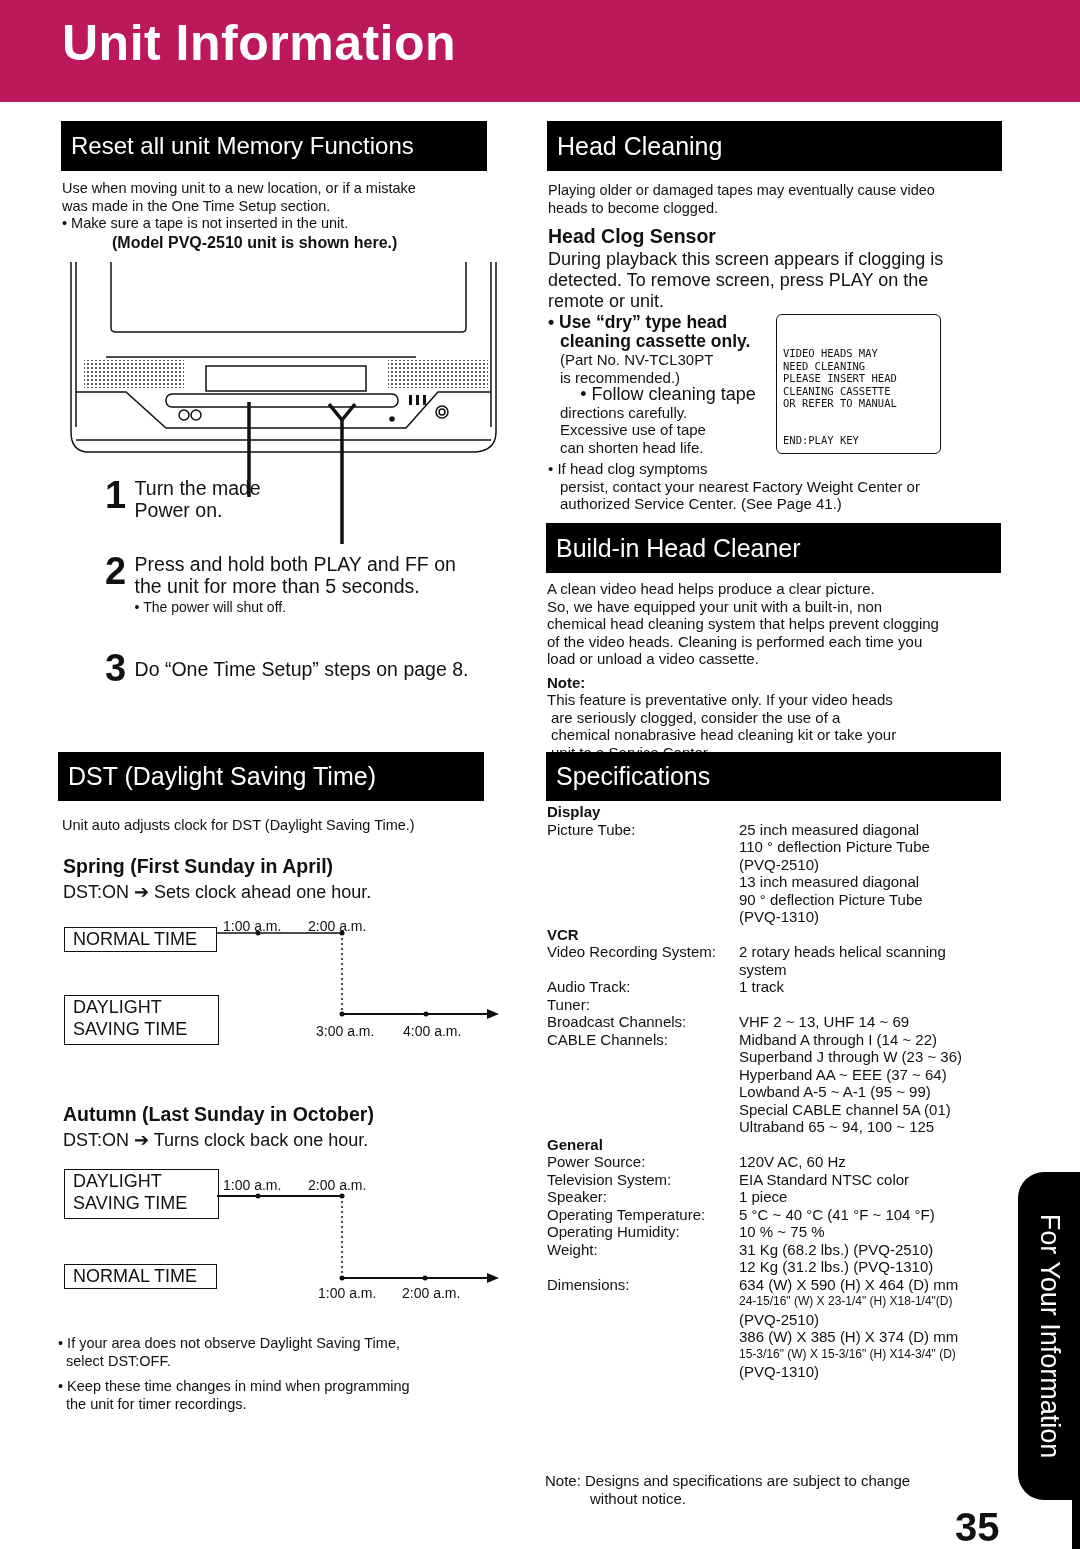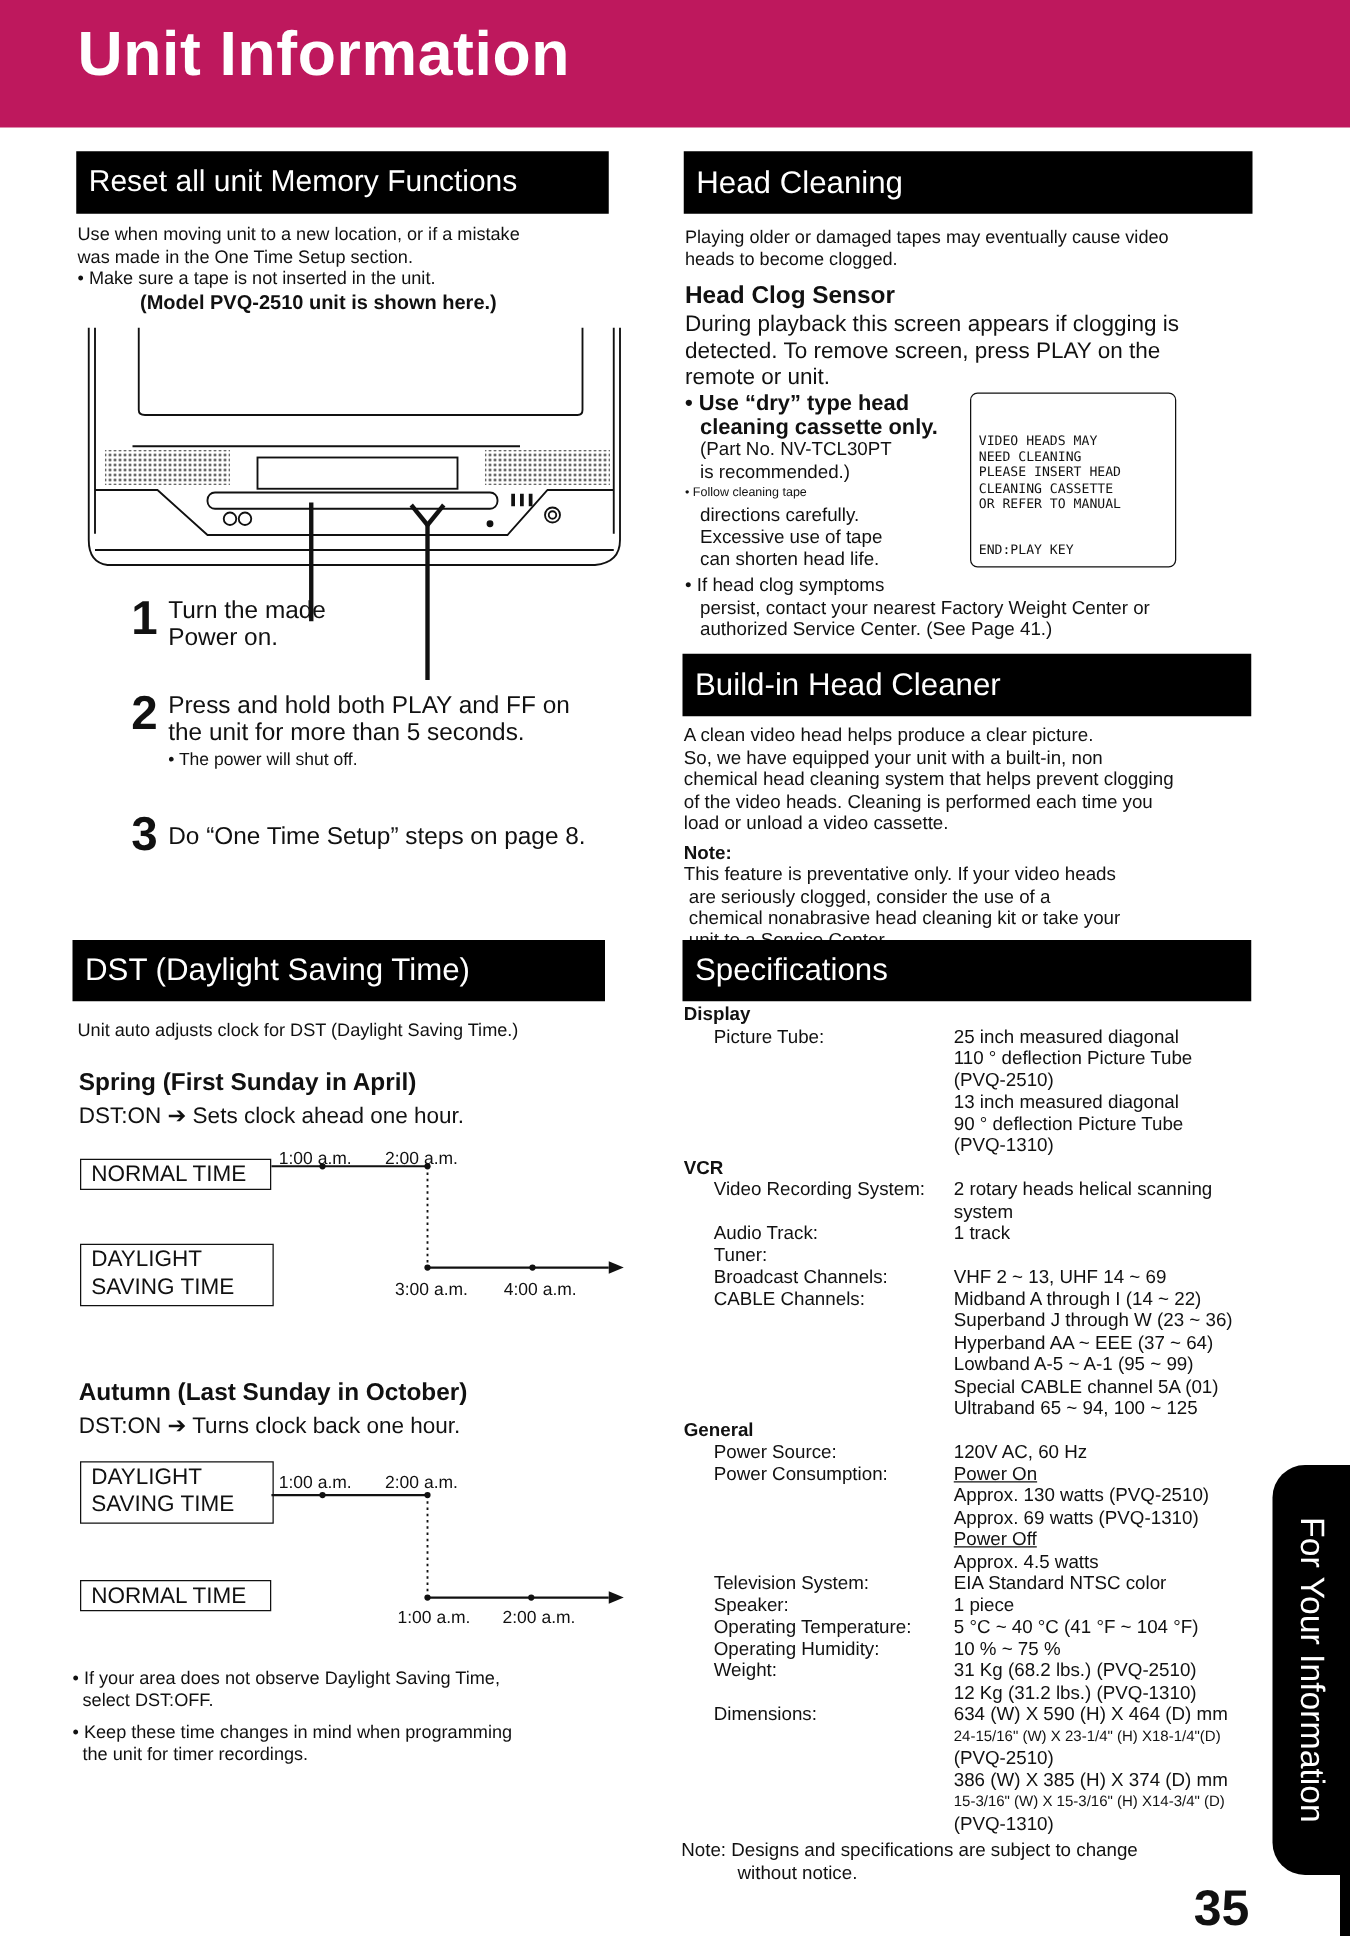--- a/index.html
+++ b/index.html
@@ -9,21 +9,21 @@
   .topbar .t{position:absolute;left:62px;top:14px;font-size:50px;font-weight:bold;color:#fff;letter-spacing:0.5px;}
   .sec-h{background:#000;color:#fff;font-size:24px;padding-left:10px;box-sizing:border-box;display:flex;align-items:center;}
   .sm{font-size:14.5px;line-height:17.5px;}
   .md{font-size:18px;line-height:21px;}
   .lg{font-size:19.5px;line-height:23px;}
   .b{font-weight:bold;}
   .step-num{font-size:38px;font-weight:bold;display:inline-block;vertical-align:top;margin-right:4px;line-height:36px;}
   .step-text{display:inline-block;vertical-align:top;font-size:19.5px;line-height:22px;}
   .box{border:1.5px solid #111;font-size:18px;line-height:22px;padding:0 8px;box-sizing:border-box;}
   .lab{font-size:14px;}
-  .spec-row{display:flex;font-size:15px;line-height:17.5px;margin-left:24px;}
+  .spec-row{display:flex;font-size:15px;line-height:17.5px;}
   .spec-k{width:192px;flex:none;}
   .spec-v{flex:1;}
   .u{text-decoration:underline;}
   .screen{border:1.5px solid #111;border-radius:6px;font-family:"DejaVu Sans Mono",monospace;font-size:10.5px;line-height:12.5px;padding:4px 6px;box-sizing:border-box;}
   .tab{right:0;top:1172px;width:62px;height:328px;background:#000;border-radius:26px 0 0 26px;}
   .tab span{position:absolute;left:50%;top:50%;transform:translate(-50%,-50%) rotate(90deg);white-space:nowrap;color:#fff;font-size:27px;}
   .pg{font-size:40px;font-weight:bold;}
 </style>
 </head>
 <body>
@@ -173,21 +173,21 @@
 <div class="abs md" style="left:548px;top:249px;width:470px;">
   <div>During playback this screen appears if clogging is</div>
   <div>detected. To remove screen, press PLAY on the</div>
   <div>remote or unit.</div>
 </div>
 <div class="abs" style="left:548px;top:313px;width:240px;">
   <div class="b" style="font-size:17.5px;line-height:19px;">• Use “dry” type head</div>
   <div class="b" style="font-size:17.5px;line-height:19px;padding-left:12px;">cleaning cassette only.</div>
   <div style="font-size:15px;line-height:17.5px;padding-left:12px;">(Part No. NV-TCL30PT</div>
   <div style="font-size:15px;line-height:17.5px;padding-left:12px;">is recommended.)</div>
-  <div style="font-size:10px;line-height:17.5px;">• Follow cleaning tape</div>
+  <div style="font-size:18px;line-height:17.5px;text-align:center;">• Follow cleaning tape</div>
   <div style="font-size:15px;line-height:17.5px;padding-left:12px;">directions carefully.</div>
   <div style="font-size:15px;line-height:17.5px;padding-left:12px;">Excessive use of tape</div>
   <div style="font-size:15px;line-height:17.5px;padding-left:12px;">can shorten head life.</div>
 </div>
 <div class="abs screen" style="left:776px;top:314px;width:165px;height:140px;">
   <div style="margin-top:28px;">
     <div>VIDEO HEADS MAY</div>
     <div>NEED CLEANING</div>
     <div>PLEASE INSERT HEAD</div>
     <div>CLEANING CASSETTE</div>
@@ -275,30 +275,20 @@
       </div>
     </div>
     <div class="b" style="font-size: 15px; line-height: 17.5px;">General</div>
     <div class="spec-row">
       <div class="spec-k">Power Source:</div>
       <div class="spec-v">
         <div>120V AC, 60 Hz</div>
       </div>
     </div>
     <div class="spec-row">
-      <div class="spec-k">Power Consumption:</div>
-      <div class="spec-v">
-        <div class="u">Power On</div>
-        <div>Approx. 130 watts (PVQ-2510)</div>
-        <div>Approx.   69 watts (PVQ-1310)</div>
-        <div class="u">Power Off</div>
-        <div>Approx. 4.5 watts</div>
-      </div>
-    </div>
-    <div class="spec-row">
       <div class="spec-k">Television System:</div>
       <div class="spec-v">
         <div>EIA Standard NTSC color</div>
       </div>
     </div>
     <div class="spec-row">
       <div class="spec-k">Speaker:</div>
       <div class="spec-v">
         <div>1 piece</div>
       </div>

